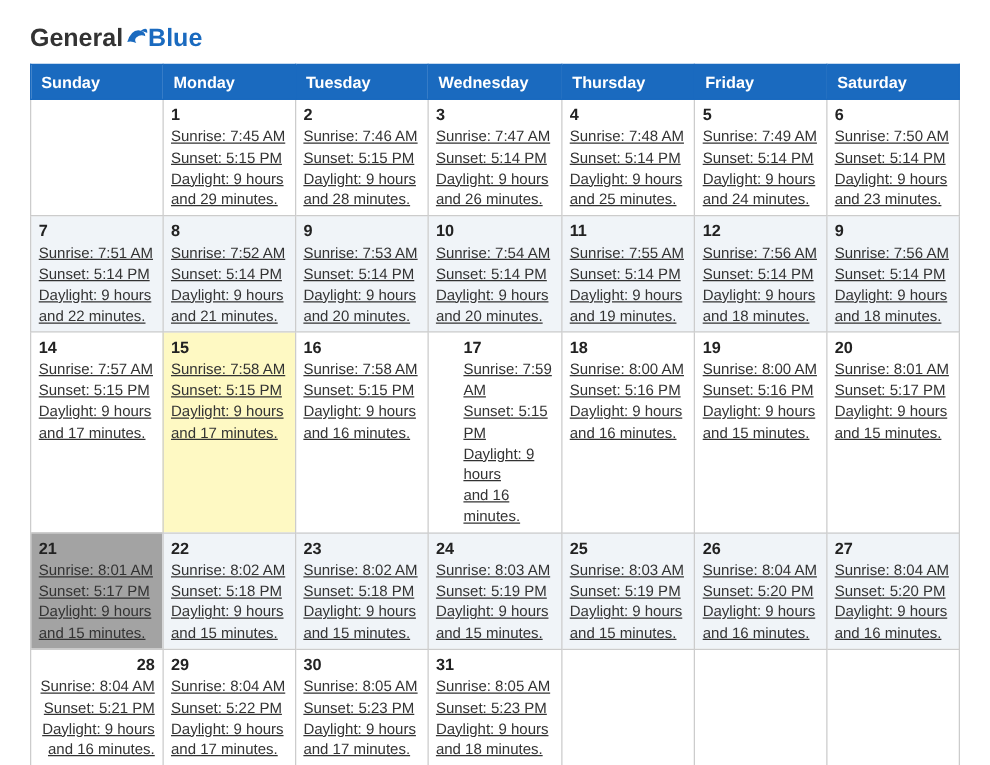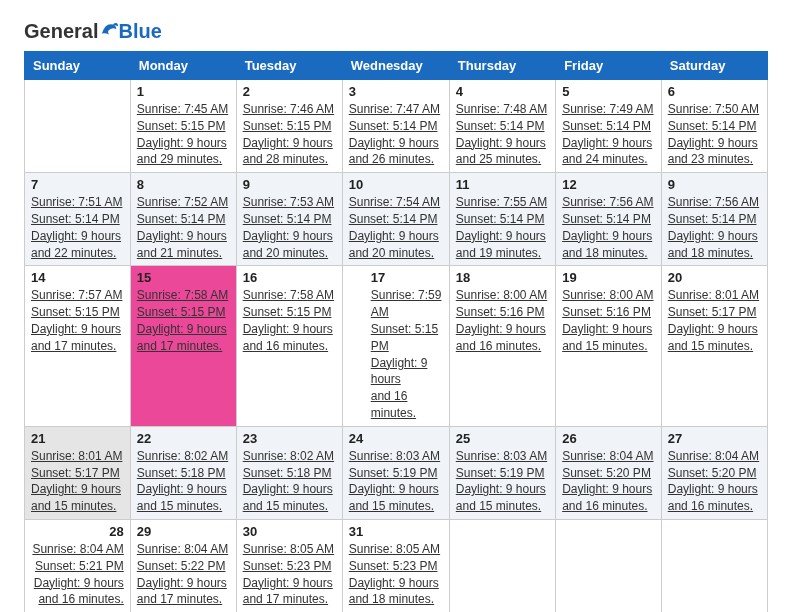--- a/index.html
+++ b/index.html
@@ -178,21 +178,21 @@
         <td style="background: rgb(240, 244, 248);">
           <span class="day-num">9</span>
           <div class="day-info">Sunrise: 7:56 AM<br>Sunset: 5:14 PM<br>Daylight: 9 hours<br>and 18 minutes.</div>
         </td>
       </tr>
       <tr>
         <td style="background: rgb(255, 255, 255);">
           <span class="day-num">14</span>
           <div class="day-info">Sunrise: 7:57 AM<br>Sunset: 5:15 PM<br>Daylight: 9 hours<br>and 17 minutes.</div>
         </td>
-        <td style="background: #ec4899;">
+        <td style="background: #fef9c3;">
           <span class="day-num">15</span>
           <div class="day-info">Sunrise: 7:58 AM<br>Sunset: 5:15 PM<br>Daylight: 9 hours<br>and 17 minutes.</div>
         </td>
         <td style="background: rgb(255, 255, 255);">
           <span class="day-num">16</span>
           <div class="day-info">Sunrise: 7:58 AM<br>Sunset: 5:15 PM<br>Daylight: 9 hours<br>and 16 minutes.</div>
         </td>
         <td style="background: rgb(255, 255, 255); padding-left: 28px;">
           <span class="day-num">17</span>
           <div class="day-info">Sunrise: 7:59 AM<br>Sunset: 5:15 PM<br>Daylight: 9 hours<br>and 16 minutes.</div>
@@ -204,21 +204,21 @@
         <td style="background: rgb(255, 255, 255);">
           <span class="day-num">19</span>
           <div class="day-info">Sunrise: 8:00 AM<br>Sunset: 5:16 PM<br>Daylight: 9 hours<br>and 15 minutes.</div>
         </td>
         <td style="background: rgb(255, 255, 255);">
           <span class="day-num">20</span>
           <div class="day-info">Sunrise: 8:01 AM<br>Sunset: 5:17 PM<br>Daylight: 9 hours<br>and 15 minutes.</div>
         </td>
       </tr>
       <tr>
-        <td style="background: #e5e5e5;">
+        <td style="background: #a3a3a3;">
           <span class="day-num">21</span>
           <div class="day-info">Sunrise: 8:01 AM<br>Sunset: 5:17 PM<br>Daylight: 9 hours<br>and 15 minutes.</div>
         </td>
         <td style="background: rgb(240, 244, 248);">
           <span class="day-num">22</span>
           <div class="day-info">Sunrise: 8:02 AM<br>Sunset: 5:18 PM<br>Daylight: 9 hours<br>and 15 minutes.</div>
         </td>
         <td style="background: rgb(240, 244, 248);">
           <span class="day-num">23</span>
           <div class="day-info">Sunrise: 8:02 AM<br>Sunset: 5:18 PM<br>Daylight: 9 hours<br>and 15 minutes.</div>

